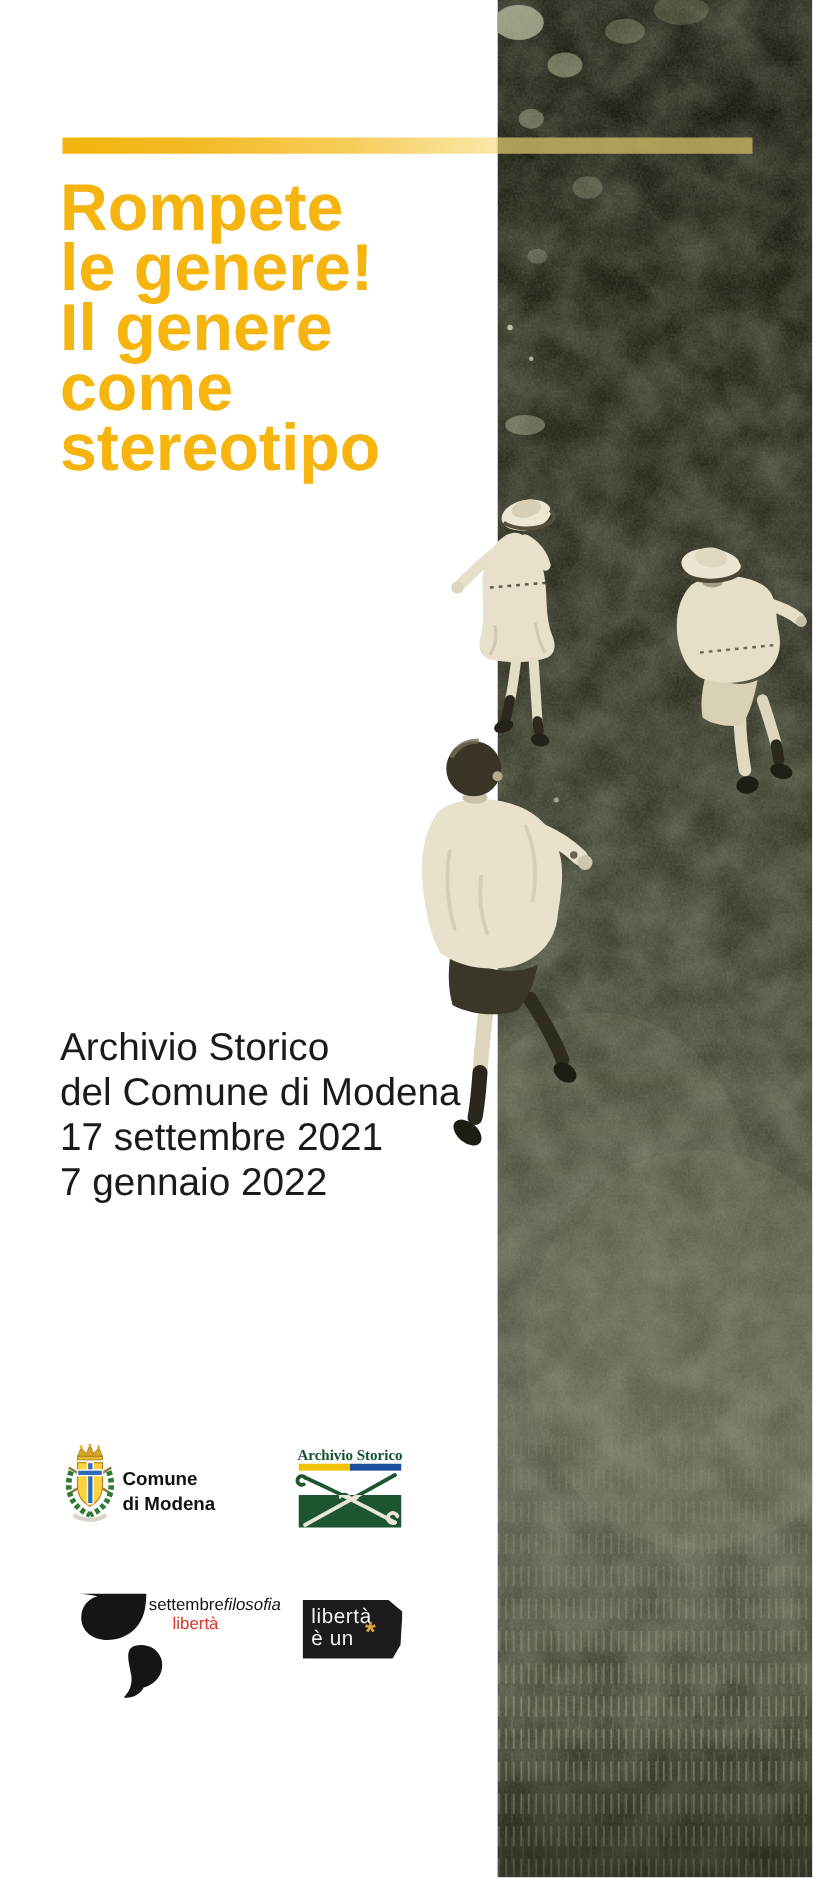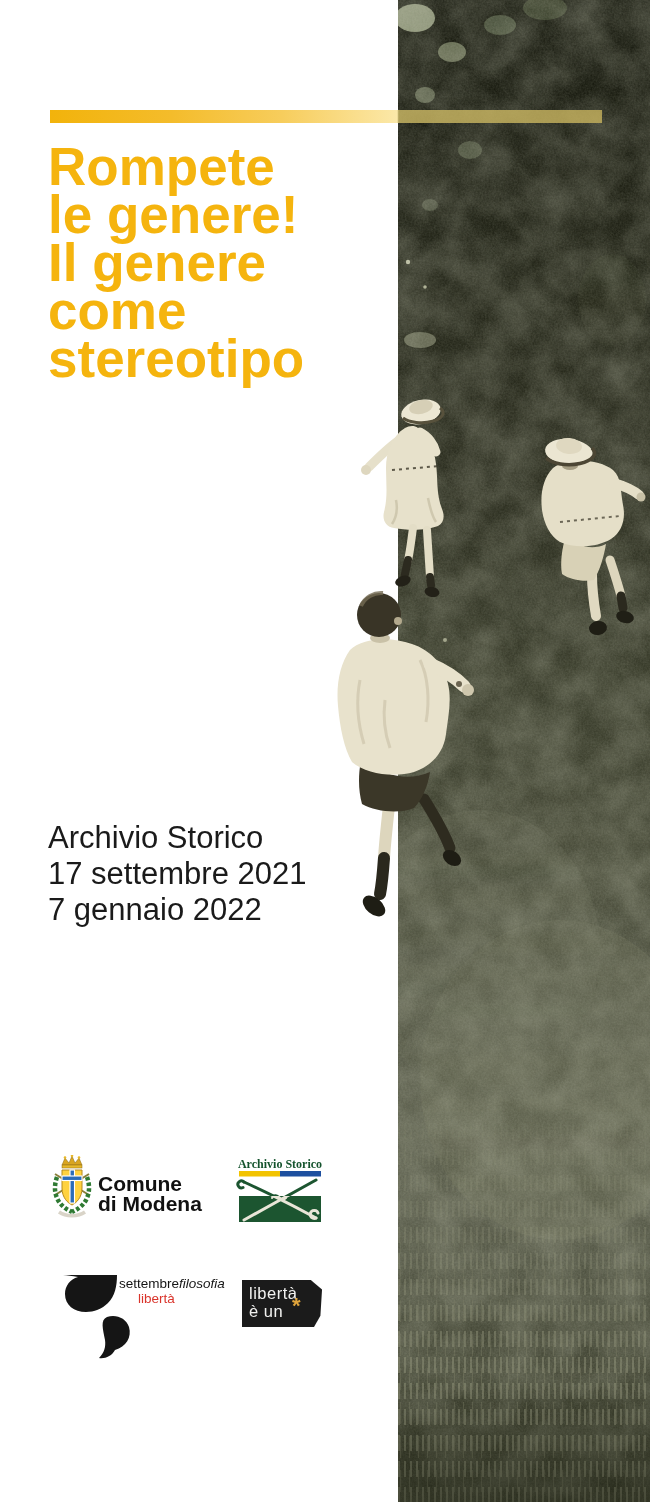--- a/index.html
+++ b/index.html
@@ -24,21 +24,21 @@
     position:absolute;left:48px;top:570px;z-index:3;
     font-weight:bold;font-size:31px;color:#1A1A1A;
   }
   .info{
     position:absolute;left:48px;top:820px;z-index:3;
     font-size:31px;line-height:36px;color:#1A1A1A;font-weight:400;
   }
   .logo{position:absolute;z-index:3;}
   .comune-text{
     position:absolute;left:98px;top:1174px;z-index:3;
-    font-weight:bold;font-size:21px;line-height:20px;color:#111;
+    font-weight:bold;font-size:15px;line-height:20px;color:#111;
   }
   .festival-text{
     position:absolute;left:119px;top:1277px;z-index:3;
     font-size:13.5px;line-height:14px;color:#141414;
   }
   .festival-text .it{font-style:italic;}
   .festival-red{
     position:absolute;left:138px;top:1291px;z-index:3;
     font-size:13.5px;color:#D9342B;font-weight:400;
   }
@@ -208,20 +208,21 @@
     <div>Rompete</div>
     <div>le genere!</div>
     <div>Il genere</div>
     <div>come</div>
     <div>stereotipo</div>
   </h1>
 
 
   <div class="info">
     <div>Archivio Storico</div>
+    <div>del Comune di Modena</div>
     <div>17 settembre 2021</div>
     <div>7 gennaio 2022</div>
   </div>
 
   <svg class="logo" style="left:50px;top:1155px;" width="44" height="66" viewBox="0 0 44 66" xmlns="http://www.w3.org/2000/svg">
     <path d="M12,10 L15,3 L19,8 L22,1 L25,8 L29,3 L32,10 Z" fill="#D9A520" stroke="#8a6a14" stroke-width="0.5"></path>
     <circle cx="15" cy="2.5" r="1.3" fill="#E8B92A"></circle>
       <circle cx="22" cy="0.8" r="1.3" fill="#E8B92A"></circle>
       <circle cx="29" cy="2.5" r="1.3" fill="#E8B92A"></circle>
     <rect x="12" y="10" width="20" height="3" fill="#E8B92A" stroke="#8a6a14" stroke-width="0.5"></rect>

